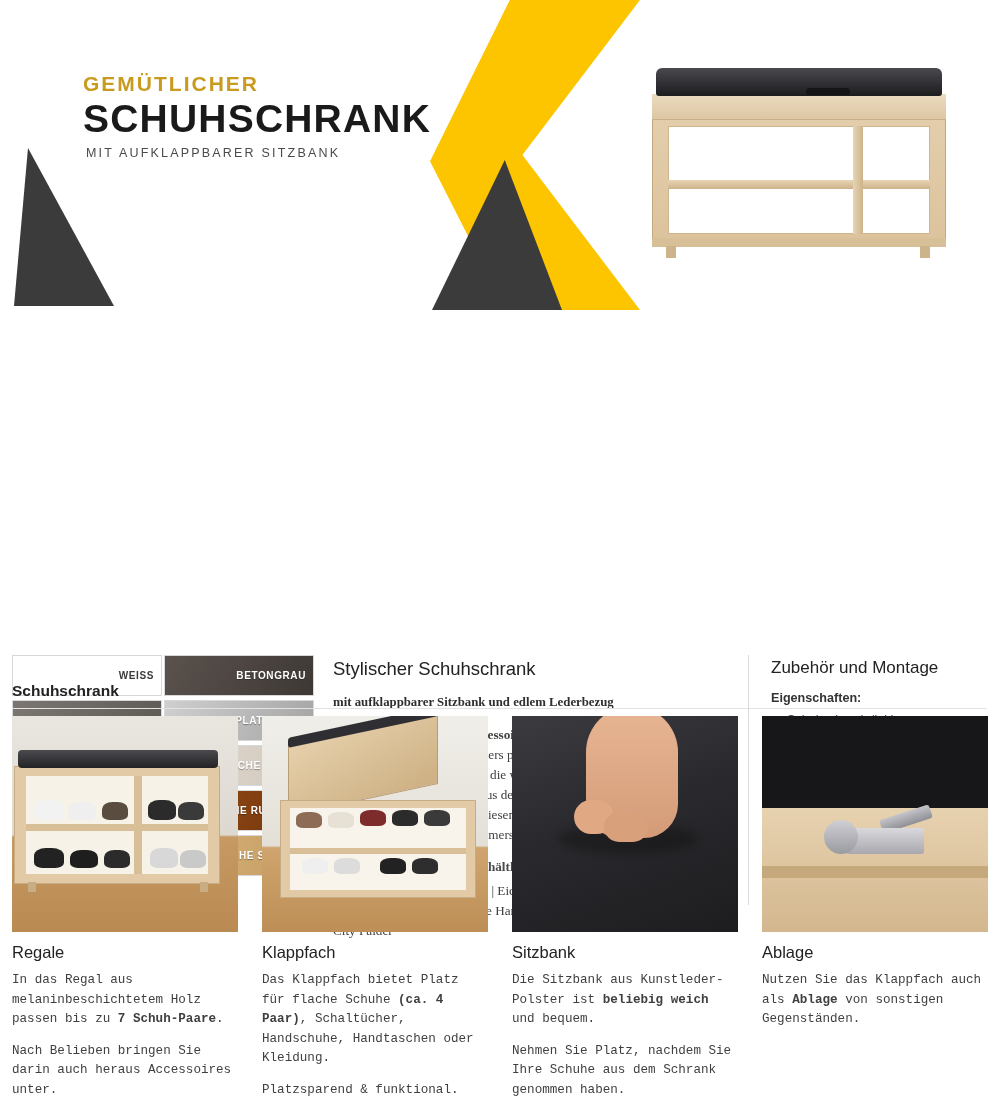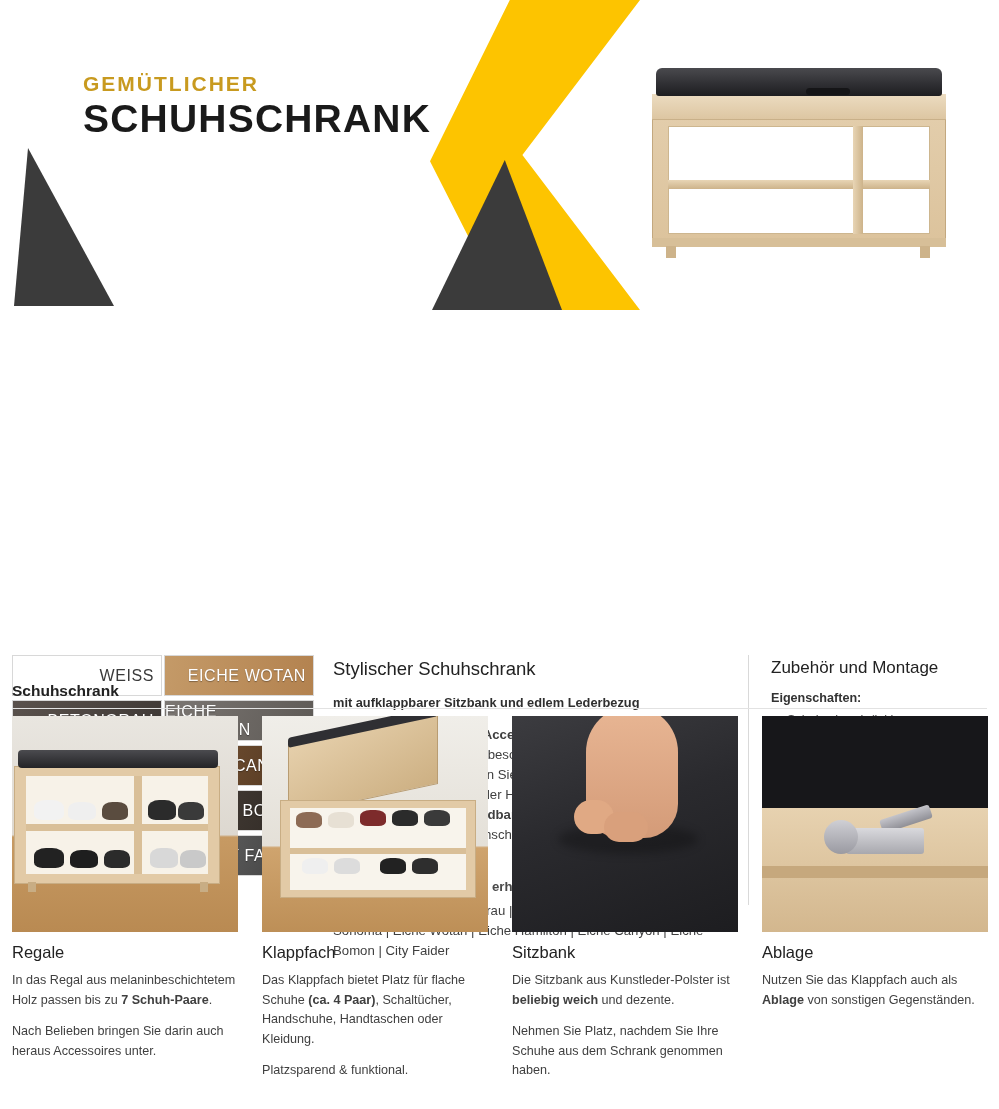--- a/index.html
+++ b/index.html
@@ -128,22 +128,22 @@
   }
   .swatch {
     position: relative;
     height: 41px;
     border: 1px solid #d8d8d8;
     display: flex;
     align-items: center;
     justify-content: flex-end;
   }
   .swatch span {
-    font-size: 16px;
-    font-weight: normal;
+    font-size: 10px;
+    font-weight: bold;
     letter-spacing: 0.6px;
     padding-right: 7px;
     color: #ffffff;
     text-shadow: 0 1px 1px rgba(0,0,0,0.35);
   }
   .swatch.dark-label span { color:#3a3a3a; text-shadow:none; }
 
   
   .desc {
     position: absolute;
@@ -158,21 +158,21 @@
     font-weight: normal;
     color: #222;
     margin: 0 0 10px 0;
   }
   .desc .lead {
     font-weight: bold;
     font-size: 12.8px;
     color: #2f2f2f;
     margin: 0 0 12px 0;
   }
-  .desc p { margin: 0 0 12px 0; }
+  .desc p { margin: 0 0 12px 0; font-family: Liberation Serif, serif; }
   .desc .colors-head {
     font-weight: bold;
     color: #4a4a4a;
     margin: 6px 0 4px 0;
   }
   .desc .colors-list { margin: 0; }
   .vline {
     position: absolute;
     left: 748px; top: 337px;
     width: 1px; height: 250px;
@@ -228,20 +228,21 @@
     font-size: 16.5px;
     font-weight: normal;
     color: #222;
     margin: 11px 0 9px 0;
   }
   .feat p {
     font-size: 12.6px;
     line-height: 1.55;
     color: #3f3f3f;
     margin: 0 0 12px 0;
+    font-family: Liberation Mono, monospace;
   }
   .feat-img {
     width: 226px; height: 216px;
     position: relative;
     overflow: hidden;
     background: #eee;
   }
 
   
   .f1-wall { position:absolute; inset:0; background:linear-gradient(180deg,#e9e6e0 0%,#ddd8d0 55%,#c79a63 56%,#b98a52 100%); }
@@ -281,43 +282,41 @@
 <body>
 
 <div class="header">
   <div class="hdr-shape-yellow"></div>
   <div class="hdr-shape-dark-tri"></div>
   <div class="hdr-shape-left-tri"></div>
 
   <div class="hdr-text">
     <p class="hdr-kicker">GEMÜTLICHER</p>
     <h1 class="hdr-title">SCHUHSCHRANK</h1>
+    <p class="hdr-sub">MIT AUFKLAPPBARER SITZBANK</p>
   </div>
 
   <div class="product-photo">
     <div class="pp-body"></div>
     <div class="pp-top-lid"></div>
     <div class="pp-inner"></div>
     <div class="pp-shelf"></div>
     <div class="pp-divider"></div>
     <div class="pp-base"></div>
     <div class="pp-legL"></div>
     <div class="pp-legR"></div>
     <div class="pp-cushion"></div>
   </div>
 </div>
 
 <div class="mid">
 
   <div class="swatch-grid">
     <div class="swatch dark-label" style="background:#ffffff;">
       <span>WEISS</span>
-    </div>
-    <div class="swatch" style="background:linear-gradient(100deg,#c49a68,#b3824f);">
-      <span>EICHE WOTAN</span>
     </div>
     <div class="swatch" style="background:linear-gradient(120deg,#5a524d,#3e3835);">
       <span>BETONGRAU</span>
     </div>
     <div class="swatch" style="background:linear-gradient(110deg,#7b7672,#5e5a56);">
       <span>EICHE HAMILTON</span>
     </div>
     <div class="swatch" style="background:linear-gradient(110deg,#cfcfcf,#a5a5a5);">
       <span>PLATINGRAU</span>
     </div>
@@ -428,21 +427,21 @@
   <div class="feat">
     <div class="feat-img">
       <div class="f3-bg"></div>
       <div class="f3-dent"></div>
       <div class="f3-hand"></div>
       <div class="f3-f1"></div>
       <div class="f3-f2"></div>
     </div>
     <h4>Sitzbank</h4>
     <p>
-      <span>Die Sitzbank aus Kunstleder-Polster ist </span><b>beliebig weich</b><span> und dezente.</span>
+      <span>Die Sitzbank aus Kunstleder-Polster ist </span><b>beliebig weich</b><span> und bequem.</span>
     </p>
     <p>Nehmen Sie Platz, nachdem Sie Ihre Schuhe aus dem Schrank genommen haben.</p>
   </div>
 
   <div class="feat">
     <div class="feat-img">
       <div class="f4-bg"></div>
       <div class="f4-dark"></div>
       <div class="f4-wood"></div>
       <div class="f4-edge"></div>

